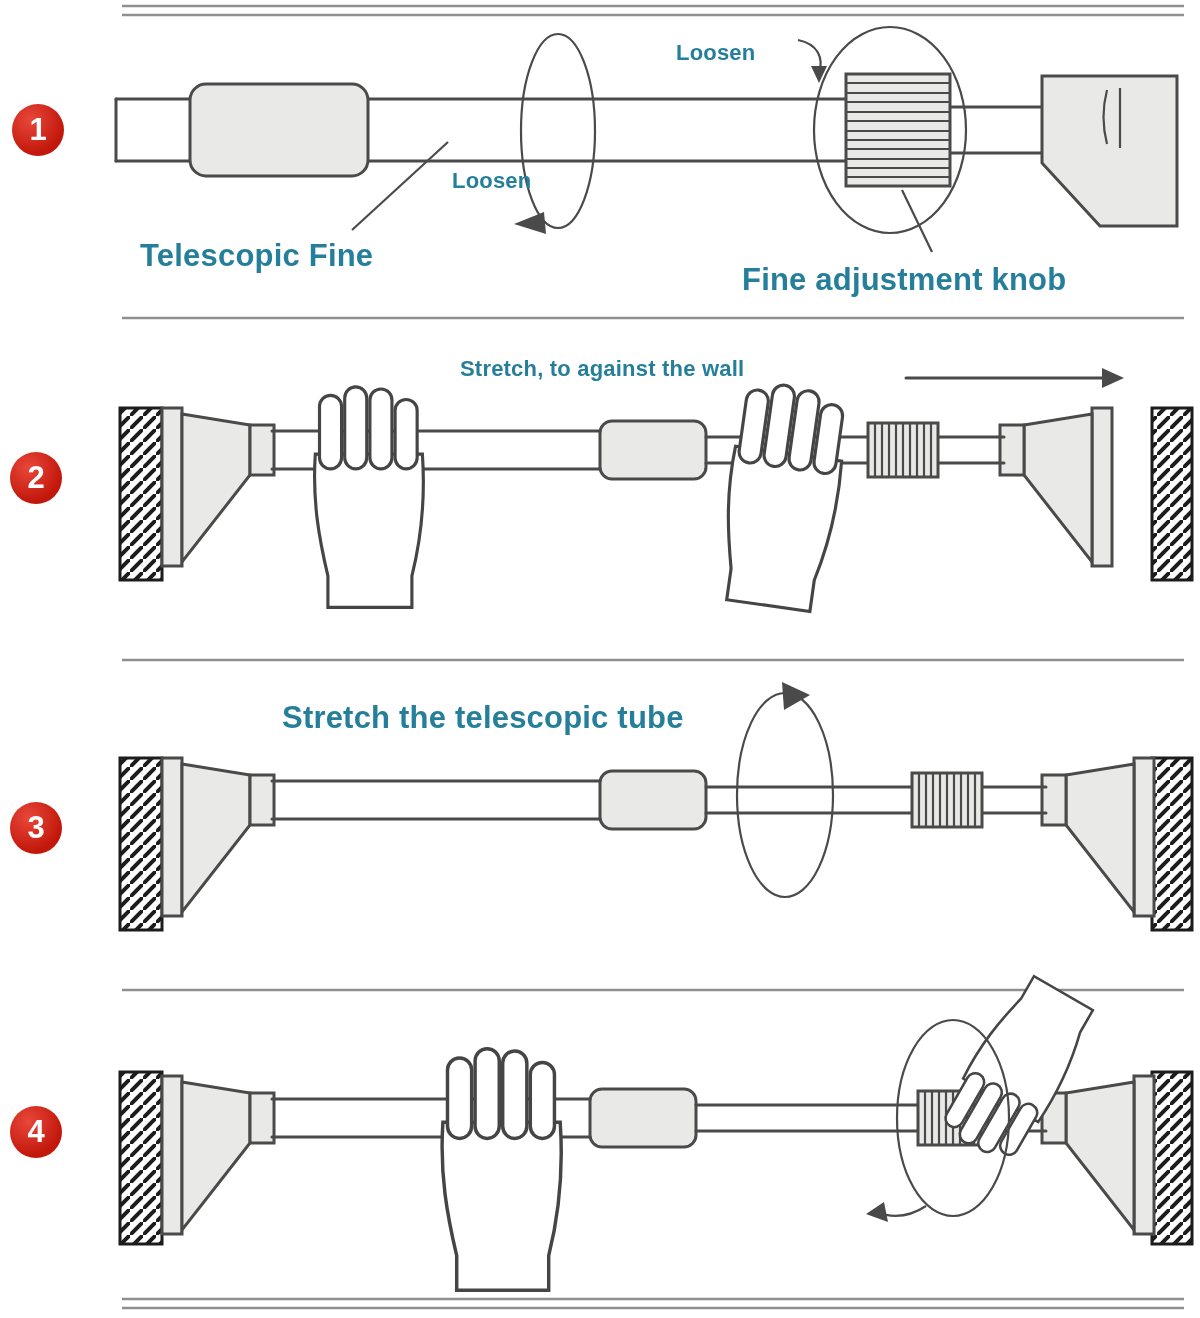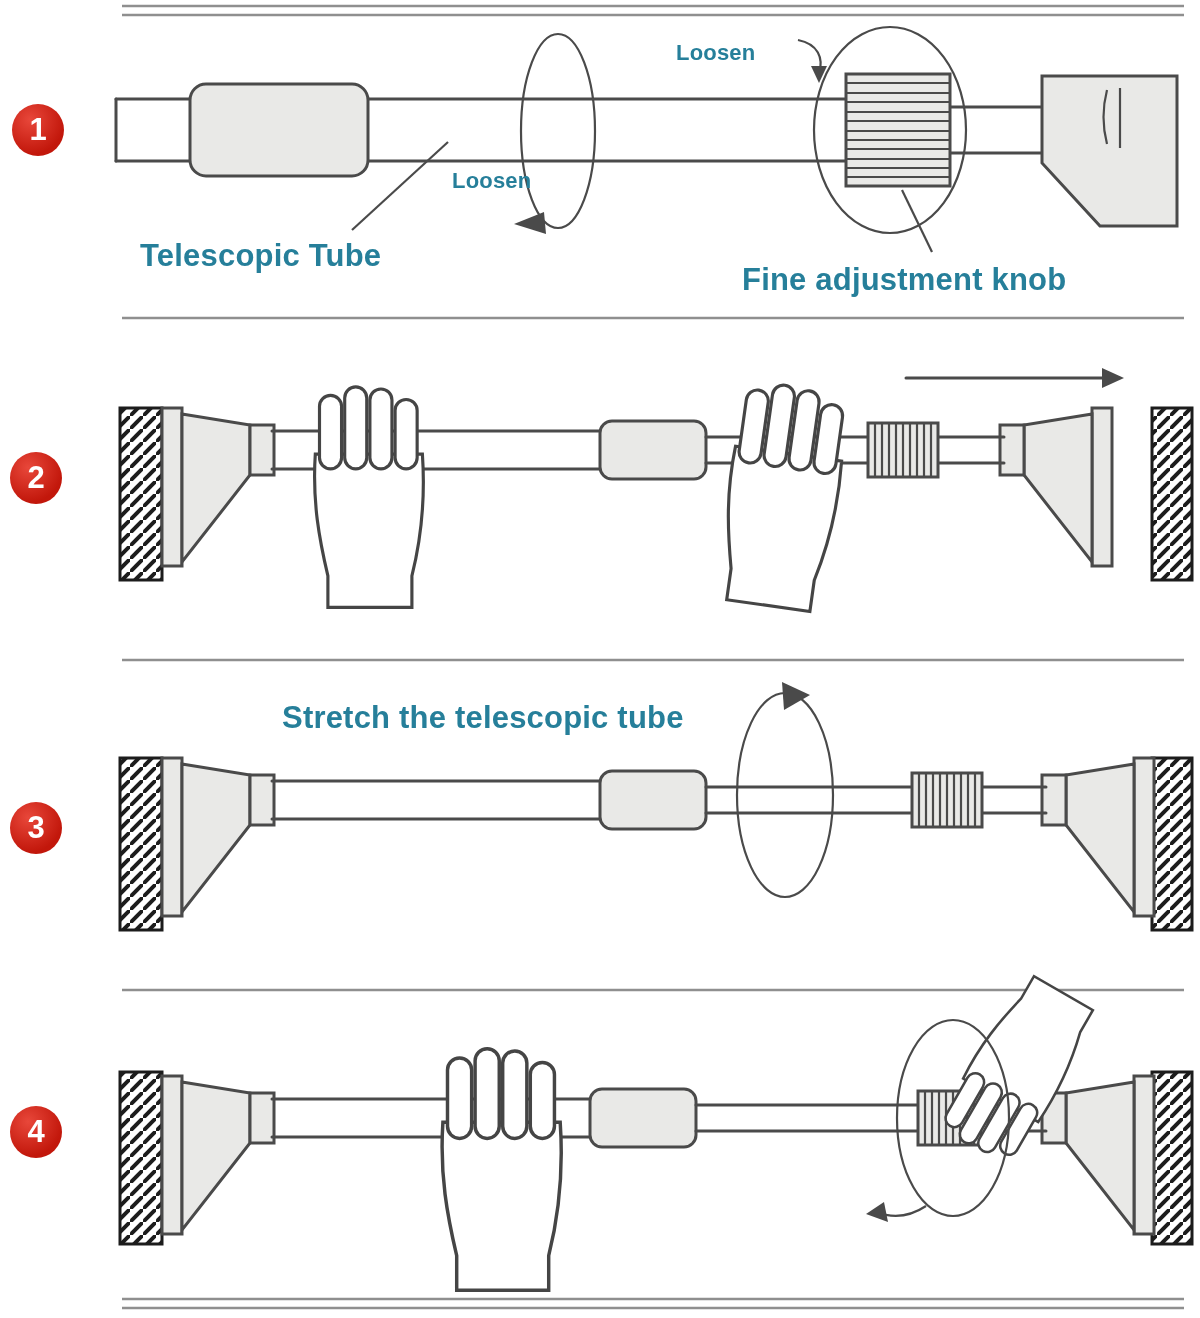--- a/index.html
+++ b/index.html
@@ -209,20 +209,21 @@
   </div>
   <div class="badge" style="left:10px; top:802px;">
     <span>3</span>
   </div>
   <div class="badge" style="left:10px; top:1106px;">
     <span>4</span>
   </div>
 
   <div class="lbl s30" style="left:676px; top:40px;">Loosen</div>
   <div class="lbl s30" style="left:452px; top:168px;">Loosen</div>
-  <div class="lbl s31" style="left:140px; top:238px;">Telescopic Tube</div>
+  <div class="lbl s31" style="left:140px; top:238px;">Telescopic Fine</div>
   <div class="lbl s31" style="left:742px; top:262px;text-align:center;">Fine adjustment knob</div>
 
+  <div class="lbl s30" style="left:460px; top:356px;">Stretch, to against the wall</div>
 
   <div class="lbl s31" style="left:282px; top:700px;">Stretch the telescopic tube</div>
 
 
 </div>
 
 </body></html>

